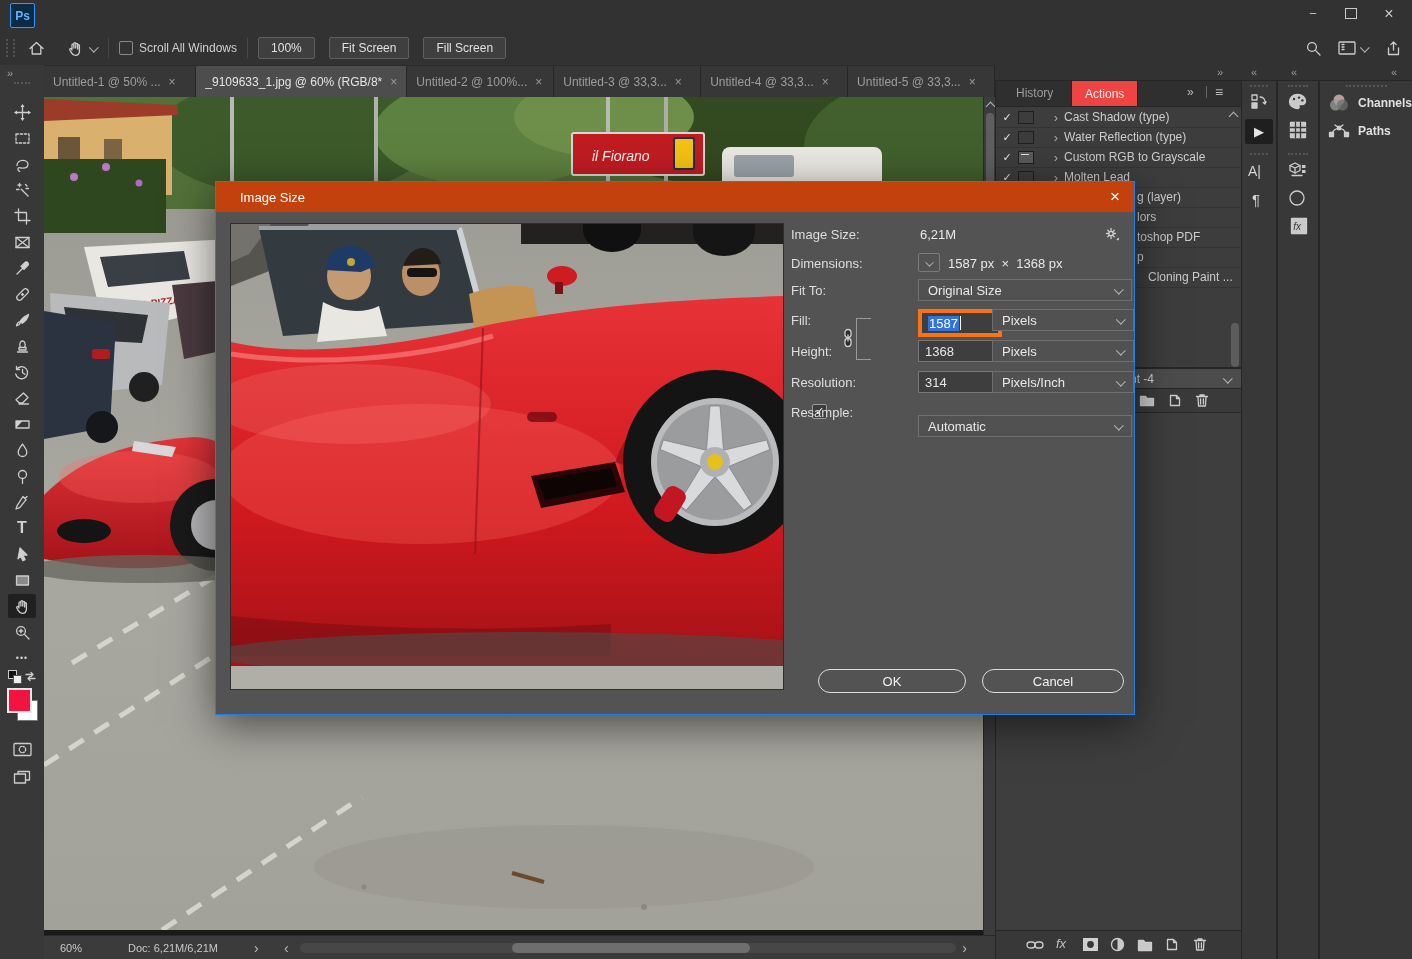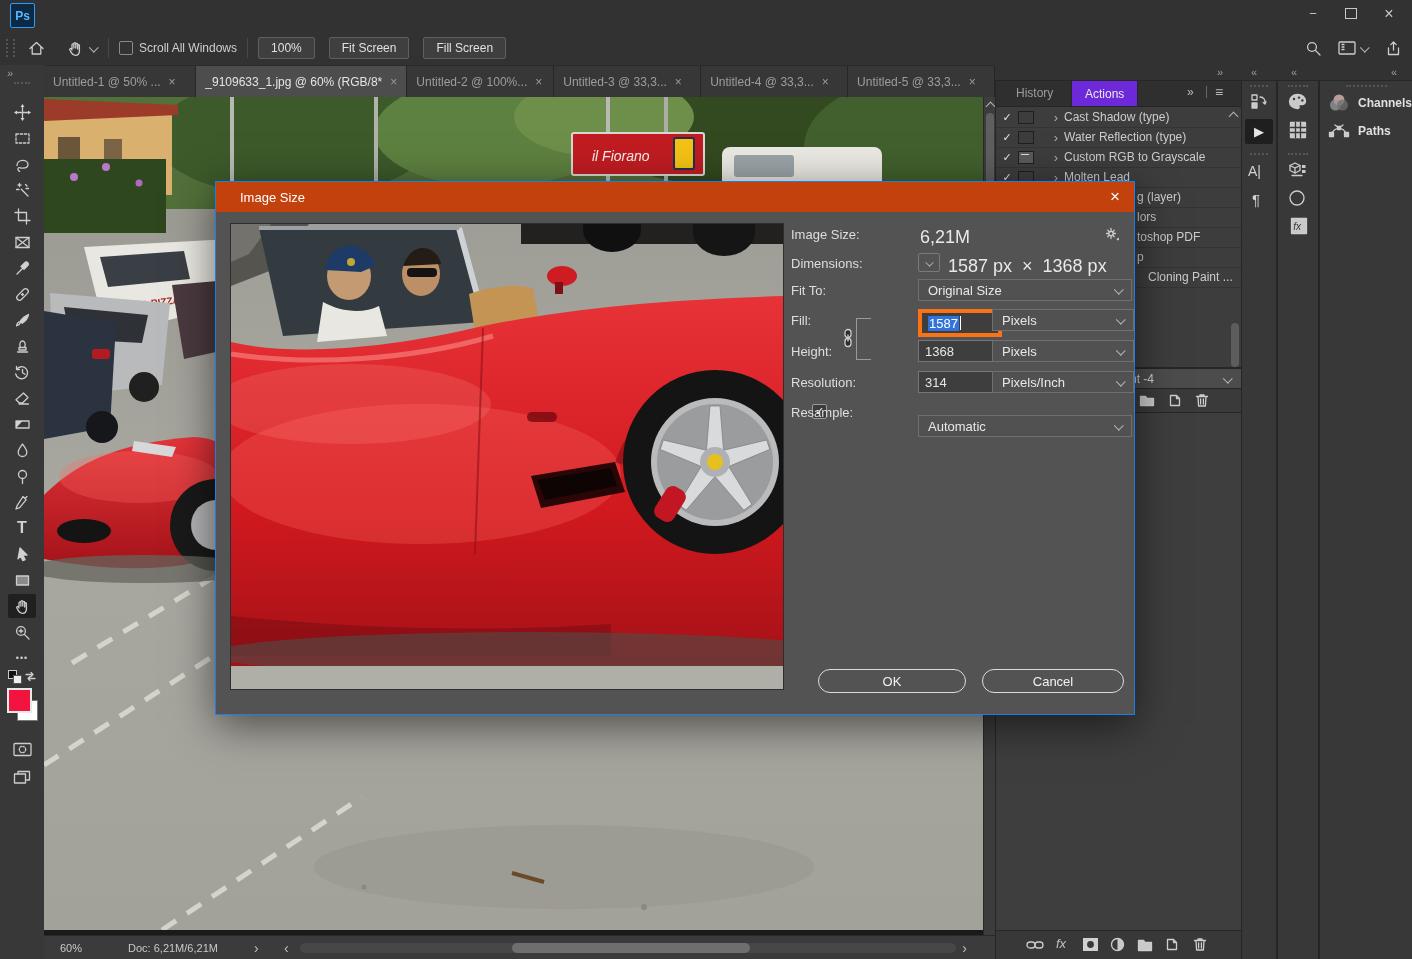--- a/index.html
+++ b/index.html
@@ -44,33 +44,33 @@
   .vthumb{position:absolute;left:2px;top:16px;width:8px;height:360px;background:#5f5f5f;border-radius:4px}
   
   .statusbar{position:absolute;left:44px;top:935px;width:951px;height:24px;background:#3b3b3b;border-top:1px solid #292929;
              display:flex;align-items:center;color:#c9c9c9;font-size:11px}
   .hscroll{position:absolute;left:256px;top:7px;width:656px;height:10px;background:#474747;border-radius:5px}
   .hthumb{position:absolute;left:212px;top:0;width:238px;height:10px;background:#6e6e6e;border-radius:5px}
   
   .dock{position:absolute;left:995px;top:65px;width:417px;height:894px;background:#323232}
   .pstrip{position:absolute;background:#383838;border:1px solid #262626}
   .ptab{position:absolute;top:15px;height:26px;display:flex;align-items:center;padding:0 13px;font-size:12px;color:#9d9d9d}
-  .ptab.active{background:#6d28d9;color:#e8e8e8;border:1px solid #262626;border-bottom:none}
+  .ptab.active{background:#ef4444;color:#e8e8e8;border:1px solid #262626;border-bottom:none}
   .arow{position:absolute;left:0;width:245px;height:20px;border-bottom:1px solid #343434;display:flex;align-items:center}
   .acheck{width:22px;text-align:center;color:#e6e6e6;font-size:11px}
   .abox{width:14px;height:11px;border:1px solid #1f1f1f;margin-right:14px}
   .adisc{color:#aaa;font-size:13px;width:16px;text-align:center}
   .alabel{color:#cccccc;font-size:12px}
   .frag{position:absolute;left:141px;color:#cccccc;font-size:12px;line-height:20px}
   
   .dialog{position:absolute;left:215px;top:181px;width:918px;height:532px;background:#535353;
           border:1px solid #1a7fe8;box-shadow:0 10px 40px rgba(0,0,0,.55);z-index:50}
   .dtitle{position:absolute;left:0;top:0;width:100%;height:30px;background:#c2410c;display:flex;align-items:center}
   .dlabel{position:absolute;left:575px;width:117px;text-align:left;font-size:13px;color:#dedede}
-  .dval{position:absolute;font-size:18px;color:#e8e8e8}
+  .dval{position:absolute;font-size:13px;color:#e8e8e8}
   .inp{position:absolute;background:#3e3e3e;border:1px solid #767676;height:20px;font-size:13px;color:#e6e6e6;
        display:flex;align-items:center;padding:0 6px}
   .inp.focus{border:4px solid #f97316}
   .sel{background:#3173d9;color:#fff;padding:0 1px}
   .caret{display:inline-block;width:1px;height:14px;background:#fff;margin-left:1px}
   .dd{position:absolute;background:#515151;border:1px solid #6f6f6f;height:20px;font-size:13px;color:#e8e8e8;
       display:flex;align-items:center;padding:0 9px}
   .dd .chev{position:absolute;right:8px}
   .pill{position:absolute;height:24px;border:1.5px solid #dcdcdc;border-radius:13px;background:transparent;
         color:#f2f2f2;font-size:13px;display:flex;align-items:center;justify-content:center}

